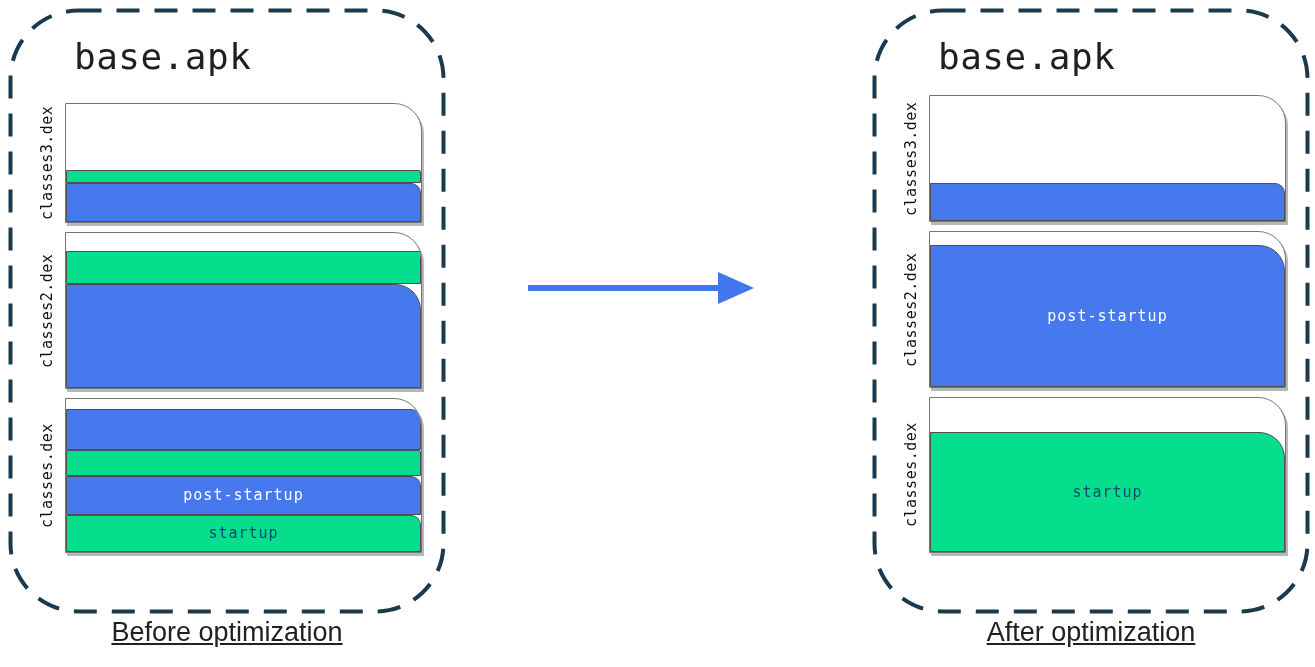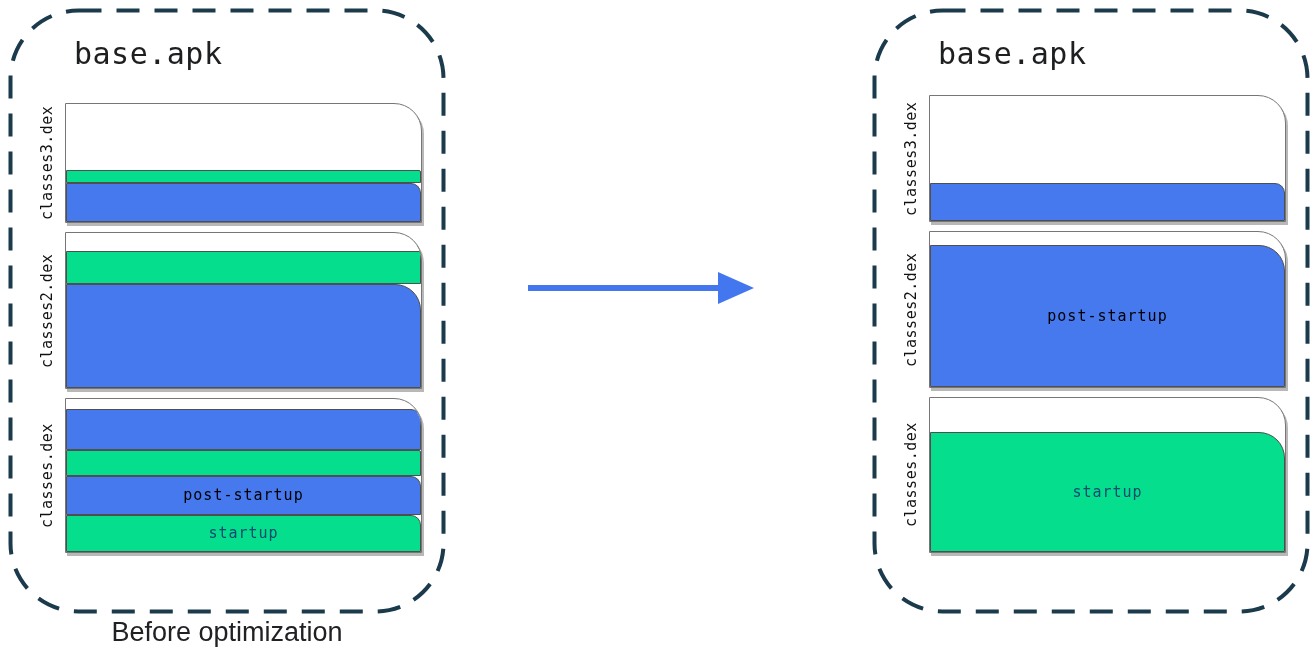--- a/index.html
+++ b/index.html
@@ -29,21 +29,21 @@
     width: 438px;
     height: 606px;
     pointer-events: none;
   }
 
   .apk-title {
     position: absolute;
     left: 66px;
     top: 28px;
     margin: 0;
-    font-size: 30px;
+    font-size: 36px;
     font-weight: 500;
     letter-spacing: 0.5px;
     color: #1d1f21;
   }
 
   .files {
     position: absolute;
     left: 20px;
     display: flex;
     flex-direction: column;
@@ -93,38 +93,39 @@
     flex-shrink: 1;
   }
   .band-blue, .band-green {
     border: 1px solid #4f4f4f;
   }
   .band-label {
     font-size: 15px;
     letter-spacing: 1px;
     line-height: 1;
   }
-  .band-blue  .band-label { color: #000000; }
+  .band-blue  .band-label { color: #ffffff; }
   .band-green .band-label { color: #0c4a6e; }
 
   .arrow-svg {
     position: absolute;
     left: 524px;
     top: 268px;
   }
 
   .caption {
     position: absolute;
     top: 617px;
     width: 438px;
     margin: 0;
     text-align: center;
     font-family: "Liberation Sans", "DejaVu Sans", sans-serif;
     font-size: 27px;
     color: #202124;
+    text-decoration: underline;
   }
   .caption-before { left: 8px; }
   .caption-after  { left: 872px; }
 </style>
 </head>
 <body>
 
 <div class="canvas">
 
   <section class="panel" id="panel-before">
@@ -199,14 +200,15 @@
             <div class="band band-white" style="height: 36px;"></div>
             <div class="band band-green" style="height: 120px; background: rgb(5, 222, 141); border-top-right-radius: 26px;">
               <div class="band-label">startup</div>
             </div>
           </div>
   </div>
       </div>
   </section>
 
   <p class="caption caption-before">Before optimization</p>
+  <p class="caption caption-after">After optimization</p>
 
 </div>
 
 </body></html>

